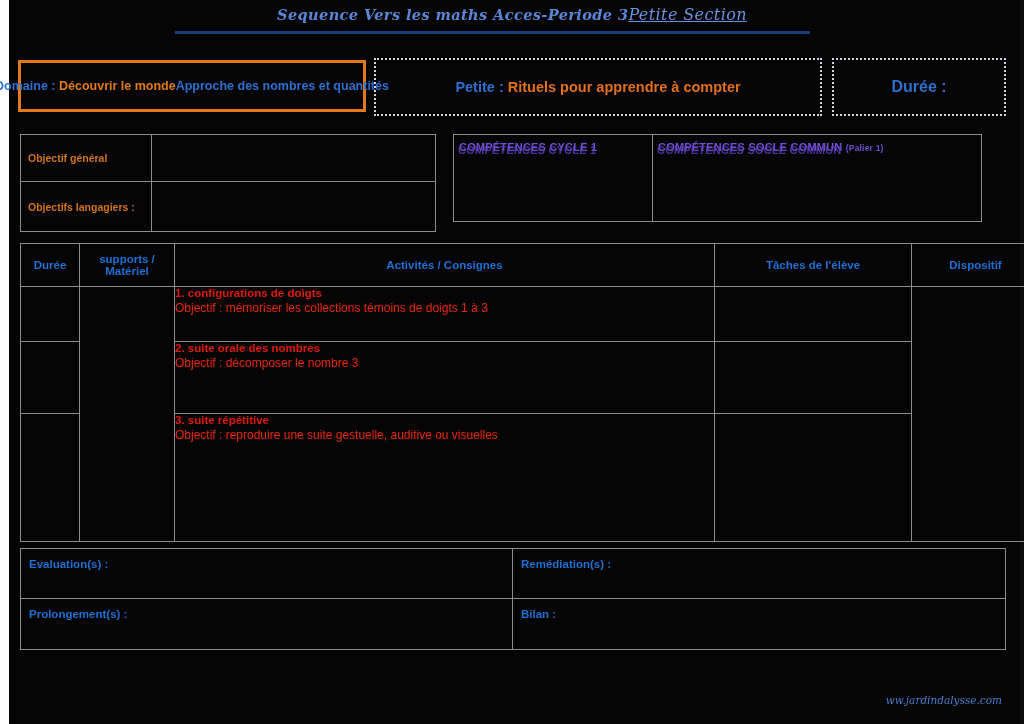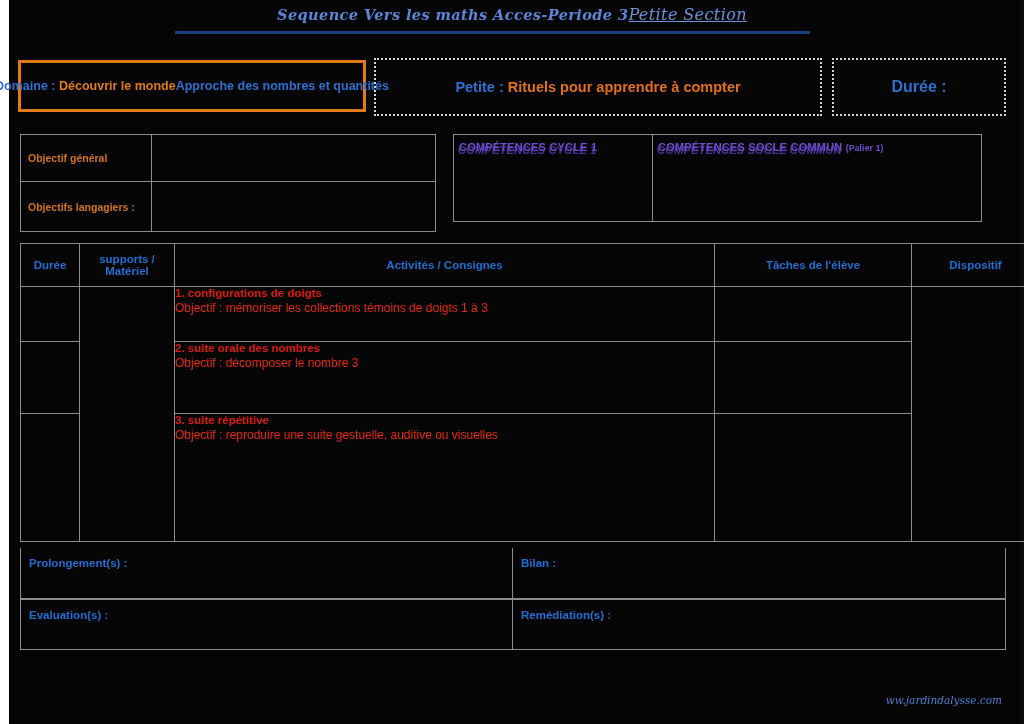--- a/index.html
+++ b/index.html
@@ -319,25 +319,25 @@
         <td class="act-cell">
           <div class="l1">3.  suite répétitive</div>
           <div class="l2">Objectif : reproduire une suite gestuelle, auditive ou visuelles</div>
         </td>
         <td></td>
       </tr>
     </tbody>
   </table>
 
   <div class="bot">
+    <div class="bot-row first">
+      <div class="bot-cell">Evaluation(s) :</div>
+      <div class="bot-cell right">Remédiation(s) :</div>
+    </div>
     <div class="bot-row second">
       <div class="bot-cell">Prolongement(s) :</div>
       <div class="bot-cell right">Bilan :</div>
     </div>
-    <div class="bot-row first">
-      <div class="bot-cell">Evaluation(s) :</div>
-      <div class="bot-cell right">Remédiation(s) :</div>
-    </div>
   </div>
 
   <div class="footer-url">ww.jardindalysse.com</div>
 
 </div>
 
 </body></html>

